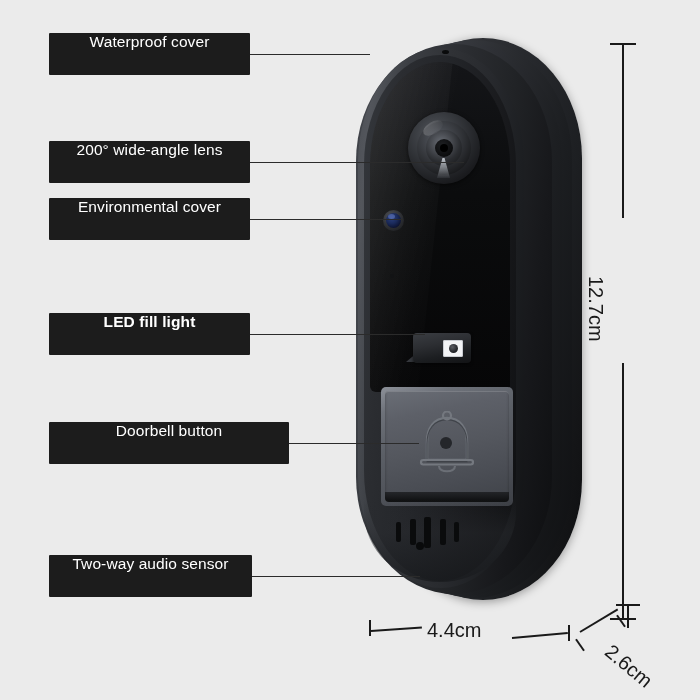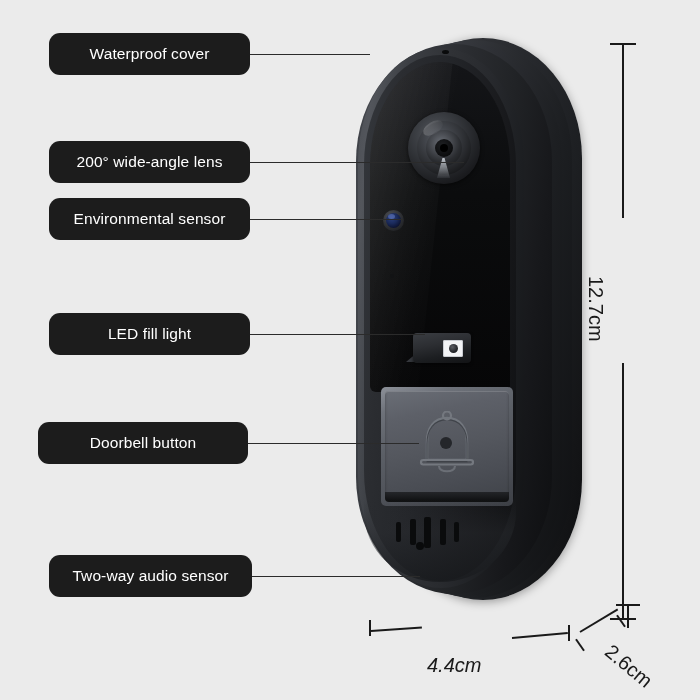--- a/index.html
+++ b/index.html
@@ -21,25 +21,25 @@
     width: 700px;
     height: 700px;
     background: #ebebeb;
   }
 
   
   .callout {
     position: absolute;
     background: #1c1c1c;
     color: #ffffff;
-    border-radius: 11px;
+    border-radius: 1px;
     font-size: 15.5px;
     letter-spacing: 0.1px;
     display: flex;
-    align-items: center;
+    align-items: flex-start;
     justify-content: center;
     box-sizing: border-box;
     padding: 0 0;
     white-space: nowrap;
     height: 42px;
     z-index: 40;
   }
   .leader {
     position: absolute;
     height: 1px;
@@ -371,44 +371,44 @@
 
   <div class="callout" style="left:49px;  top:33px;  width:201px;">
     <span>Waterproof cover</span>
   </div>
 
   <div class="callout" style="left:49px;  top:141px; width:201px;">
     <span>200° wide-angle lens</span>
   </div>
 
   <div class="callout" style="left:49px;  top:198px; width:201px;">
-    <span>Environmental sensor</span>
-  </div>
-
-  <div class="callout" style="left:49px;  top:313px; width:201px;">
+    <span>Environmental cover</span>
+  </div>
+
+  <div class="callout" style="left:49px;  top:313px; width:201px;font-weight:bold;">
     <span>LED fill light</span>
   </div>
 
-  <div class="callout" style="left:38px;  top:422px; width:210px;">
+  <div class="callout" style="left:49px;  top:422px; width:240px;">
     <span>Doorbell button</span>
   </div>
 
   <div class="callout" style="left:49px;  top:555px; width:203px;">
     <span>Two-way audio sensor</span>
   </div>
 
   <div class="dimline" style="left:610px; top:43px;  width:26px; height:2px;"></div>
   <div class="dimline" style="left:622px; top:43px;  width:2px;  height:175px;"></div>
   <div class="dimtext" style="left:607px; top:276px; transform: rotate(90deg); transform-origin: left top;">12.7cm</div>
   <div class="dimline" style="left:622px; top:363px; width:2px;  height:257px;"></div>
   <div class="dimline" style="left:610px; top:618px; width:26px; height:2px;"></div>
 
   <div class="dimline" style="left:369px; top:620px; width:2px; height:16px;"></div>
   <div class="dimline" style="left:371px; top:630px; width:51px; height:2px; transform: rotate(-4deg); transform-origin: left center;"></div>
-  <div class="dimtext" style="left:427px; top:654px;font-style:italic;">4.4cm</div>
+  <div class="dimtext" style="left:427px; top:619px;">4.4cm</div>
   <div class="dimline" style="left:512px; top:637px; width:56px; height:2px; transform: rotate(-5deg); transform-origin: left center;"></div>
   <div class="dimline" style="left:568px; top:625px; width:2px; height:16px;"></div>
 
   <div class="dimline" style="left:579px; top:638px; width:2px; height:14px; transform: rotate(-35deg); transform-origin: center;"></div>
   <div class="dimline" style="left:580px; top:631px; width:44px; height:2px; transform: rotate(-31deg); transform-origin: left center;"></div>
   <div class="dimline" style="left:620px; top:614px; width:2px; height:14px; transform: rotate(-35deg); transform-origin: center;"></div>
   <div class="dimline" style="left:627px; top:604px; width:2px; height:24px;"></div>
   <div class="dimline" style="left:616px; top:604px; width:24px; height:2px;"></div>
   <div class="dimtext" style="left:615px; top:640px; transform: rotate(40deg); transform-origin: left top;">2.6cm</div>
 

